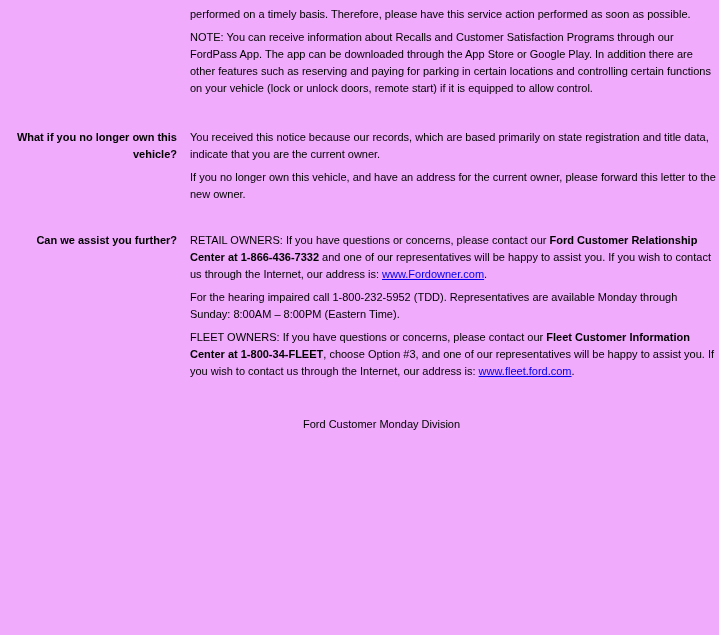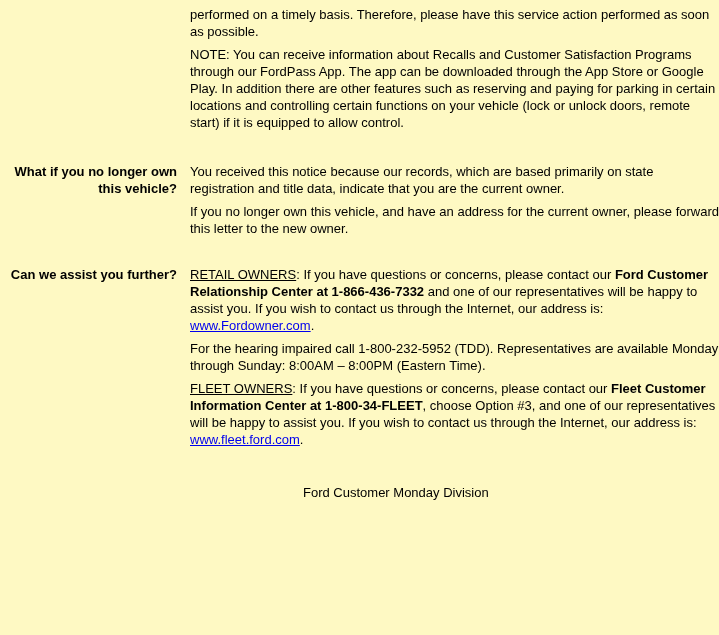--- a/index.html
+++ b/index.html
@@ -1,43 +1,43 @@
 <!DOCTYPE html>
 <html><head>
 <meta charset="utf-8">
 <style>
   html, body { margin: 0; padding: 0; background: #ffffff; }
   * { box-sizing: border-box; }
   .page {
     position: relative;
     width: 719px;
     height: 635px;
-    background: #fef9c3;
+    background: #f0abfc;
     color: #000000;
     font-family: "Liberation Sans", "DejaVu Sans", sans-serif;
-    font-size: 13px;
+    font-size: 11px;
     line-height: 17px;
     padding: 6px 0 0 7px;
     overflow: hidden;
   }
   .row { display: flex; align-items: flex-start; }
   .row-intro { margin-left: 183px; margin-bottom: 26px; }
   .section-row { margin-bottom: 23px; }
   .label-col {
     width: 170px;
     margin-right: 13px;
     flex-shrink: 0;
     font-weight: bold;
     text-align: right;
   }
   .content-col { width: 529px; flex-shrink: 0; }
   .para { margin: 0 0 6px 0; padding: 0; }
   .para:last-child { margin-bottom: 6px; }
   .b { font-weight: bold; }
-  .u { text-decoration: underline; }
+  .u { }
   a.doc-link { text-decoration: underline; cursor: pointer; margin-top: 20px; }
   .closing { margin-top: 17px; }
   .signature { margin-top: 30px; margin-left: 296px; }
 </style>
 </head>
 <body>
 
 <div class="page">
 
   <div class="row row-intro">

